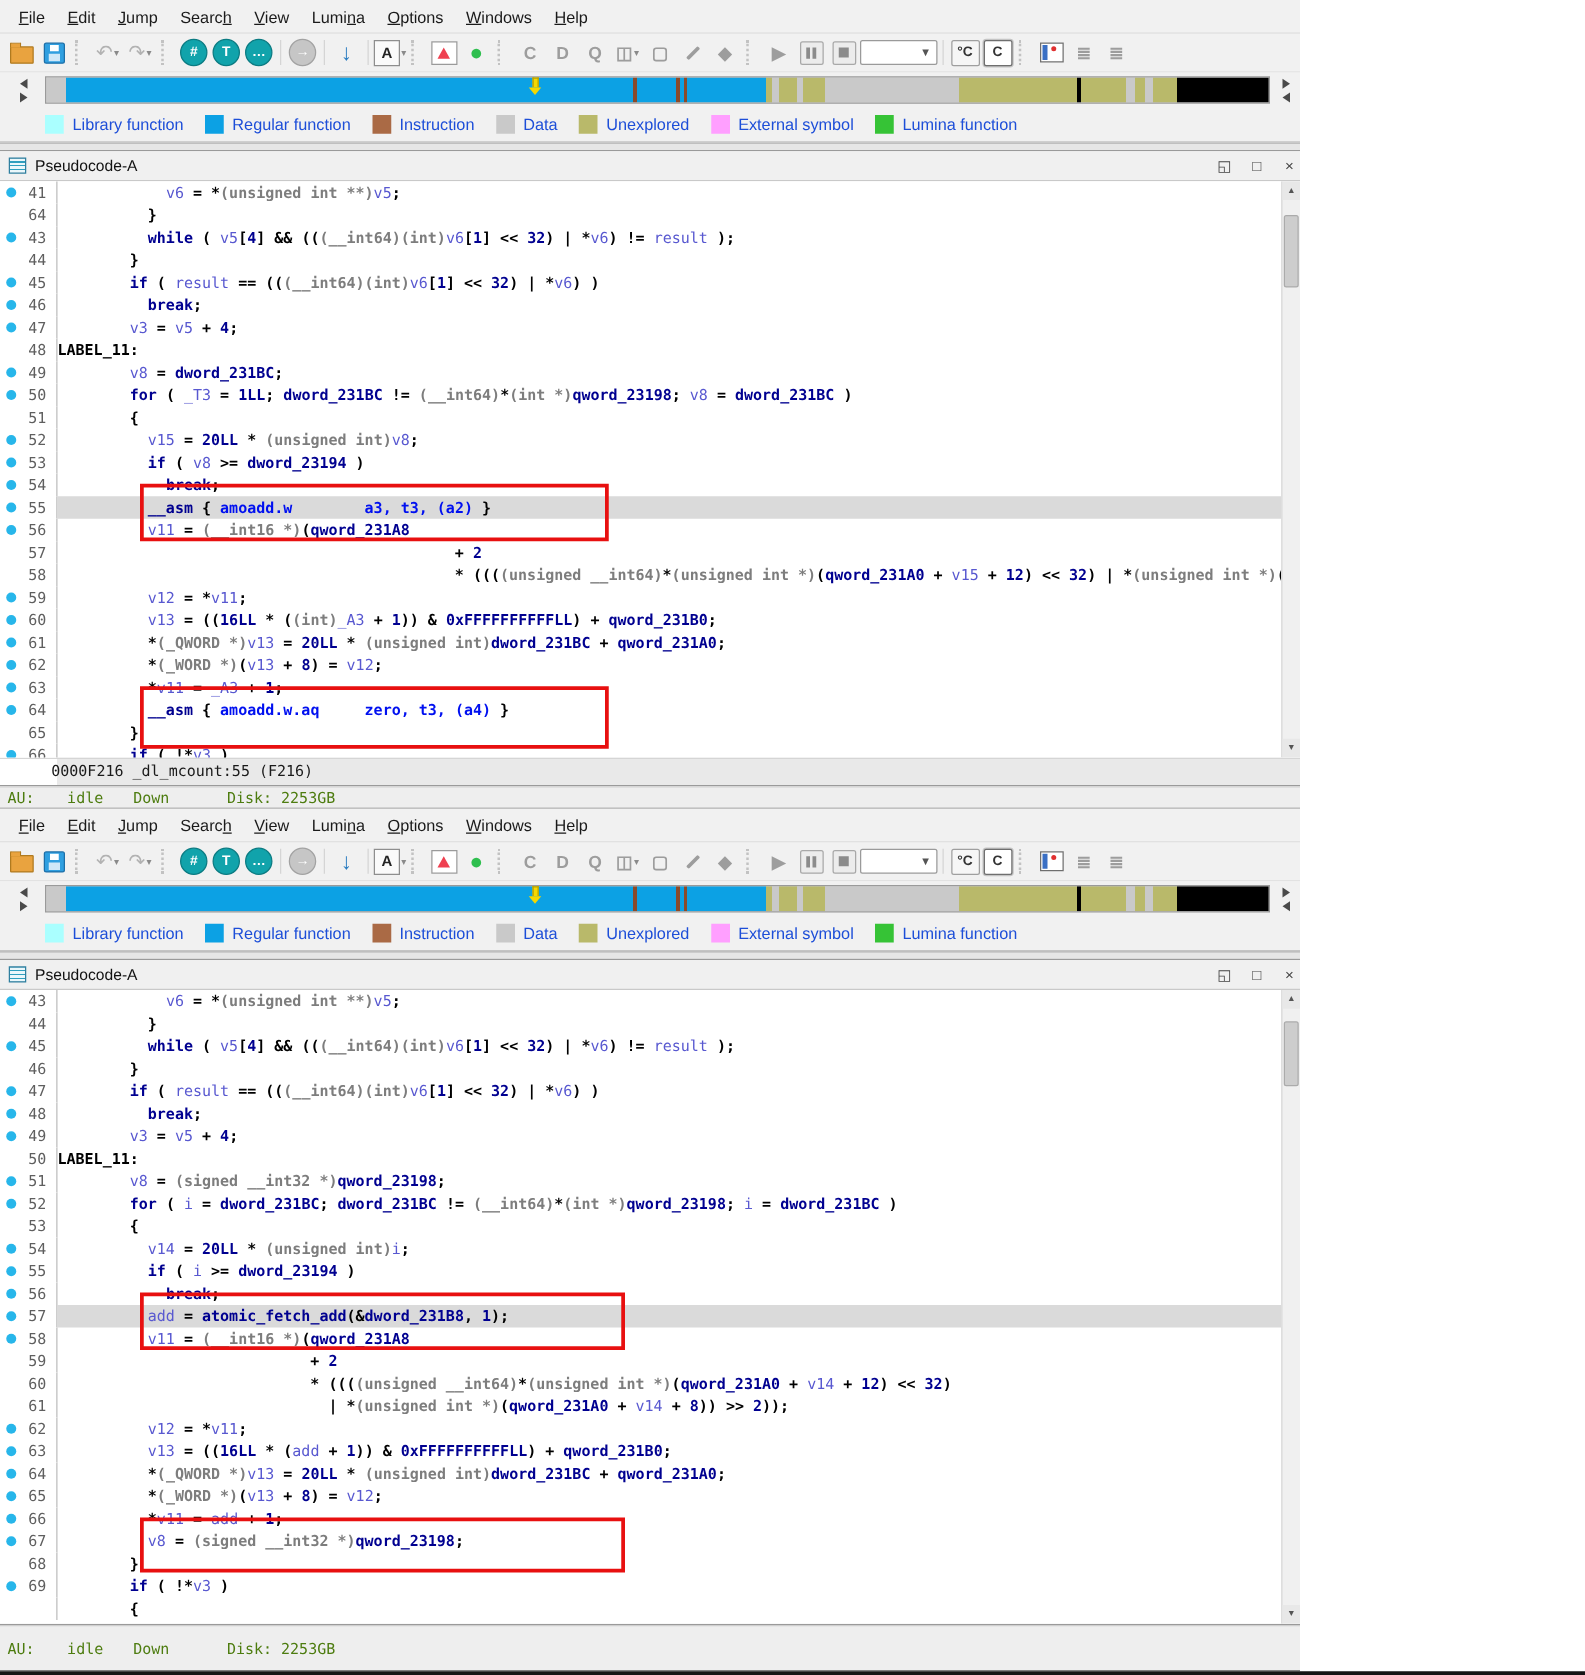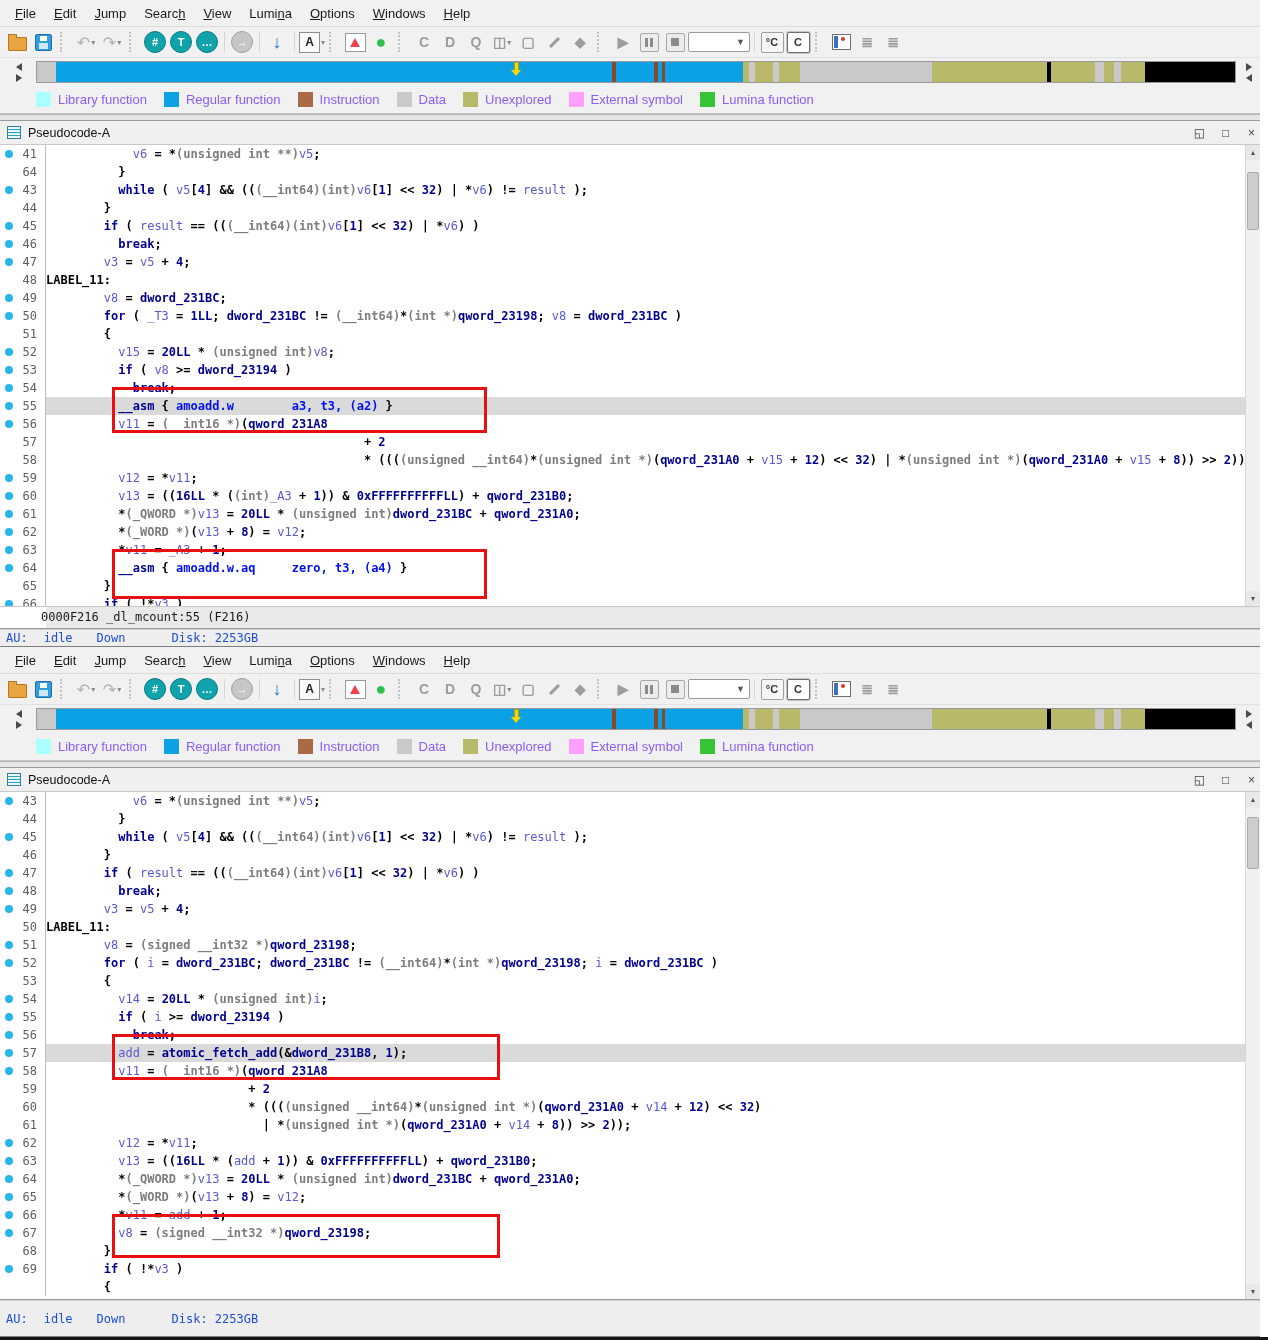--- a/index.html
+++ b/index.html
@@ -1,18 +1,18 @@
 <!DOCTYPE html>
 <html><head>
 <meta charset="utf-8">
 <style>
   html,body{margin:0;padding:0;background:#fff;width:1268px;height:1340px;overflow:hidden;
     font-family:"Liberation Sans",sans-serif;-webkit-font-smoothing:antialiased;}
   #app{width:1268px;height:1340px;position:relative;}
-  .ida-window{width:1260px;display:flex;flex-direction:column;background:#f1f1f1;
+  .ida-window{width:1040px;display:flex;flex-direction:column;background:#f1f1f1;
     border-bottom:1px solid #7e7e7e;box-sizing:border-box;}
   
   .menubar{height:26px;flex:0 0 26px;display:flex;align-items:center;background:#f1f1f1;
     border-bottom:1px solid #dcdcdc;font-size:13px;color:#1a1a1a;padding-left:6px;}
   .menu-item{padding:0 9px;cursor:default;}
   .menu-item u{text-decoration:underline;}
   
   .toolbar{height:30px;flex:0 0 30px;display:flex;align-items:center;background:#f1f1f1;
     border-bottom:1px solid #e2e2e2;padding-left:4px;}
   .tbi{height:26px;min-width:26px;display:flex;align-items:center;justify-content:center;color:#444;}
@@ -55,21 +55,21 @@
   .nav-arrows.right{margin:0 4px 0 6px;}
   .nv{width:0;height:0;border-style:solid;}
   .nv.l{border-width:4px 6px 4px 0;border-color:transparent #4a4a4a transparent transparent;}
   .nv.r{border-width:4px 0 4px 6px;border-color:transparent transparent transparent #4a4a4a;}
   .navband{flex:1;height:22px;border:1px solid #9a9a9a;position:relative;box-sizing:border-box;}
   .band-marker{position:absolute;top:0;transform:translateX(-50%);display:flex;flex-direction:column;align-items:center;pointer-events:none;}
   .band-marker .stem{width:3px;height:7px;background:#f5d800;border:1px solid #b89f00;border-bottom:none;}
   .band-marker .head{width:0;height:0;border-left:5px solid transparent;border-right:5px solid transparent;border-top:6px solid #f5d800;}
   
   .legendrow{height:27px;flex:0 0 27px;display:flex;align-items:center;background:#f1f1f1;
-    border-bottom:1px solid #c4c4c4;padding-left:36px;font-size:13px;color:#8b5cf6;}
+    border-bottom:1px solid #c4c4c4;padding-left:36px;font-size:13px;color:#1d4ed8;}
   .legend-item{display:flex;align-items:center;margin-right:17px;}
   .legend-swatch{width:15px;height:15px;margin-right:7px;}
   .mdi-gap{height:5px;flex:0 0 5px;background:#e6e6e6;border-top:1px solid #b2b2b2;}
   
   .pw{border:1px solid #9a9a9a;border-left:none;border-right:none;display:flex;flex-direction:column;background:#fff;}
   .pw-titlebar{height:23px;flex:0 0 23px;background:#f0f0f0;border-bottom:1px solid #c9c9c9;display:flex;
     align-items:center;padding:0 0 0 7px;font-size:12.5px;color:#111;}
   .i-pcode{width:14px;height:13px;border:1px solid #2f7f9f;box-sizing:border-box;
     background:repeating-linear-gradient(#eaf7fb 0 2px,#2f9fbf 2px 3px);}
   .pw-title{margin-left:7px;}
@@ -96,22 +96,22 @@
   .anno-box{position:absolute;border:3px solid #e81010;pointer-events:none;z-index:5;}
   .vscroll{width:15px;flex:0 0 15px;background:#f0f0f0;border-left:1px solid #d8d8d8;position:relative;
     display:flex;flex-direction:column;box-sizing:border-box;}
   .vs-btn{height:15px;flex:0 0 15px;display:flex;align-items:center;justify-content:center;font-size:7px;color:#555;background:#e8e8e8;}
   .vs-track{flex:1;position:relative;}
   .vs-thumb{position:absolute;left:1px;right:1px;background:#cdcdcd;border:1px solid #ababab;border-radius:2px;}
   .pw-statusline{height:21px;flex:0 0 21px;font-family:"DejaVu Sans Mono","Liberation Mono",monospace;font-size:12px;
     line-height:21px;color:#1a1a1a;background:linear-gradient(to right,#fff 46px,#e9e9e9 46px);
     border-top:1px solid #c9c9c9;padding-left:41px;}
   .appbar{flex:1;background:#eee;border-top:1px solid #cfcfcf;display:flex;align-items:center;
-    font-family:"DejaVu Sans Mono","Liberation Mono",monospace;font-size:12px;color:#1d4ed8;}
-  .ab-au{margin-left:6px;} .ab-state{margin-left:16px;} .ab-conn{margin-left:24px;} .ab-disk{margin-left:46px;}
+    font-family:"DejaVu Sans Mono","Liberation Mono",monospace;font-size:12px;color:#4d7c0f;}
+  .ab-au{margin-left:6px;} .ab-state{margin-left:26px;} .ab-conn{margin-left:24px;} .ab-disk{margin-left:46px;}
   .bottom-strip{height:3px;background:#151515;}
 </style>
 </head>
 <body>
 
 <div id="app">
     <div class="ida-window" style="height: 647px;">
       <div class="menubar">
         <div class="menu-item"><u>F</u>ile</div>
         <div class="menu-item"><u>E</u>dit</div>

